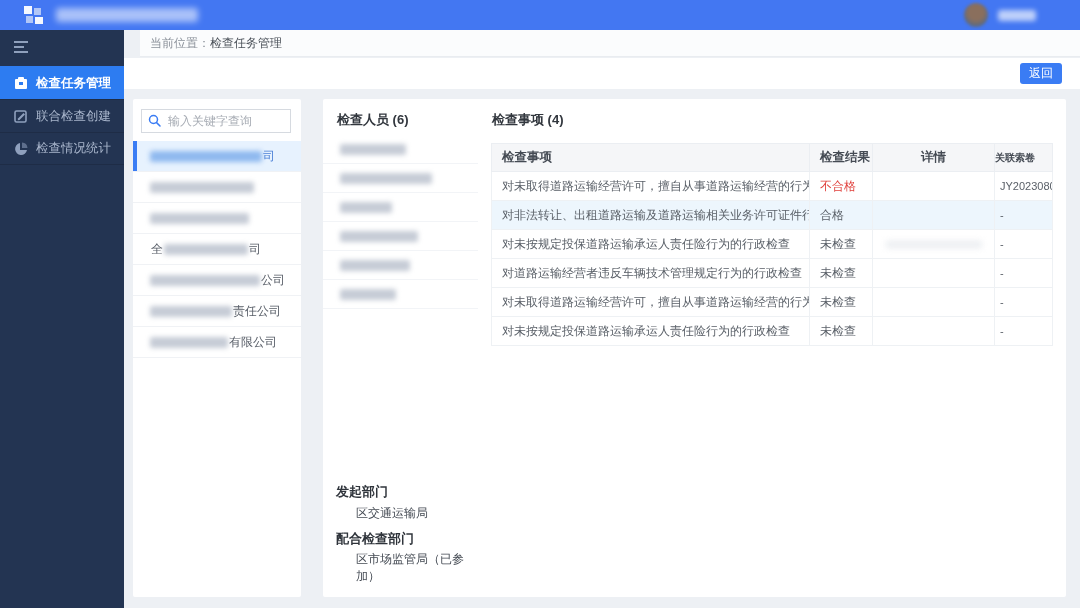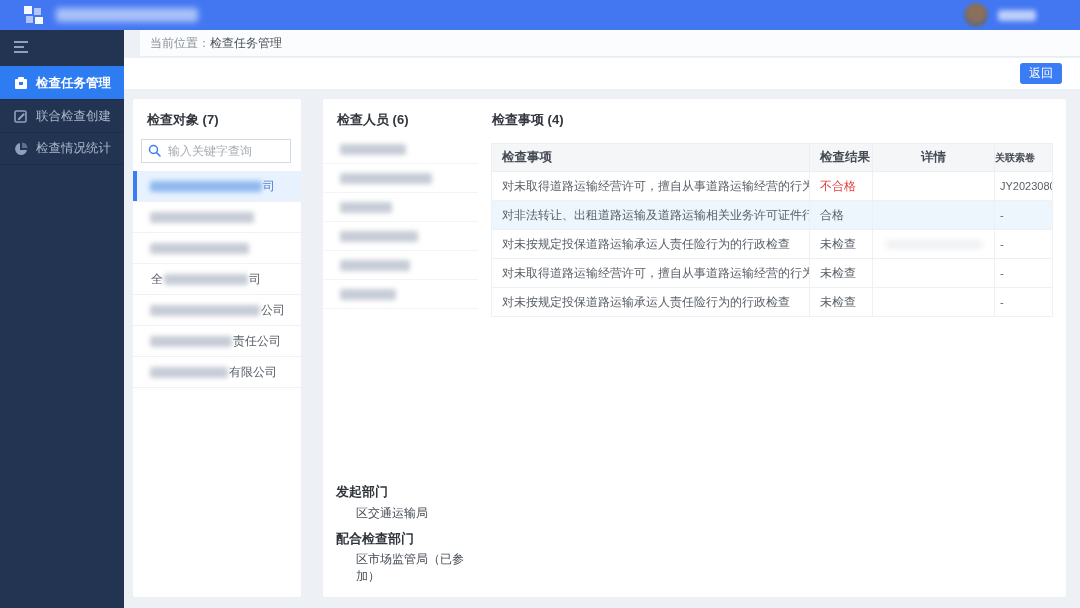--- a/index.html
+++ b/index.html
@@ -135,21 +135,20 @@
   <div class="crumbbar">
     <span class="crumb-prefix">当前位置：</span>
     <span class="crumb-current">检查任务管理</span>
   </div>
 
   <div class="titlebar">
     <button class="back-btn">返回</button>
   </div>
 
   <div class="panel panel1">
-    <div class="panel-title">检查对象 (7)</div>
     <div class="search-wrap">
       <svg class="search-icon" width="13" height="13" viewBox="0 0 13 13">
         <circle cx="5.5" cy="5.5" r="4" fill="none" stroke="#3a7cf4" stroke-width="1.5"></circle>
         <line x1="8.6" y1="8.6" x2="12" y2="12" stroke="#3a7cf4" stroke-width="1.5" stroke-linecap="round"></line>
       </svg>
       <input class="search-input" type="text" placeholder="输入关键字查询" style="">
     </div>
     <div class="obj-item selected">
       <span class="rb rb-blue" style="width:112px"></span>
       <span class="obj-suffix">司</span>
@@ -231,20 +230,26 @@
           <td class="c3"></td>
           <td class="c4">-</td>
         </tr>
         <tr>
           <td class="c1">对未按规定投保道路运输承运人责任险行为的行政检查</td>
           <td class="c2">未检查</td>
           <td class="c3"><span class="detail-smudge"></span></td>
           <td class="c4">-</td>
         </tr>
         <tr>
+          <td class="c1">对道路运输经营者违反车辆技术管理规定行为的行政检查</td>
+          <td class="c2">未检查</td>
+          <td class="c3"></td>
+          <td class="c4">-</td>
+        </tr>
+        <tr>
           <td class="c1">对未取得道路运输经营许可，擅自从事道路运输经营的行为的行政检查</td>
           <td class="c2">未检查</td>
           <td class="c3"></td>
           <td class="c4">-</td>
         </tr>
         <tr>
           <td class="c1">对未按规定投保道路运输承运人责任险行为的行政检查</td>
           <td class="c2">未检查</td>
           <td class="c3"></td>
           <td class="c4">-</td>

